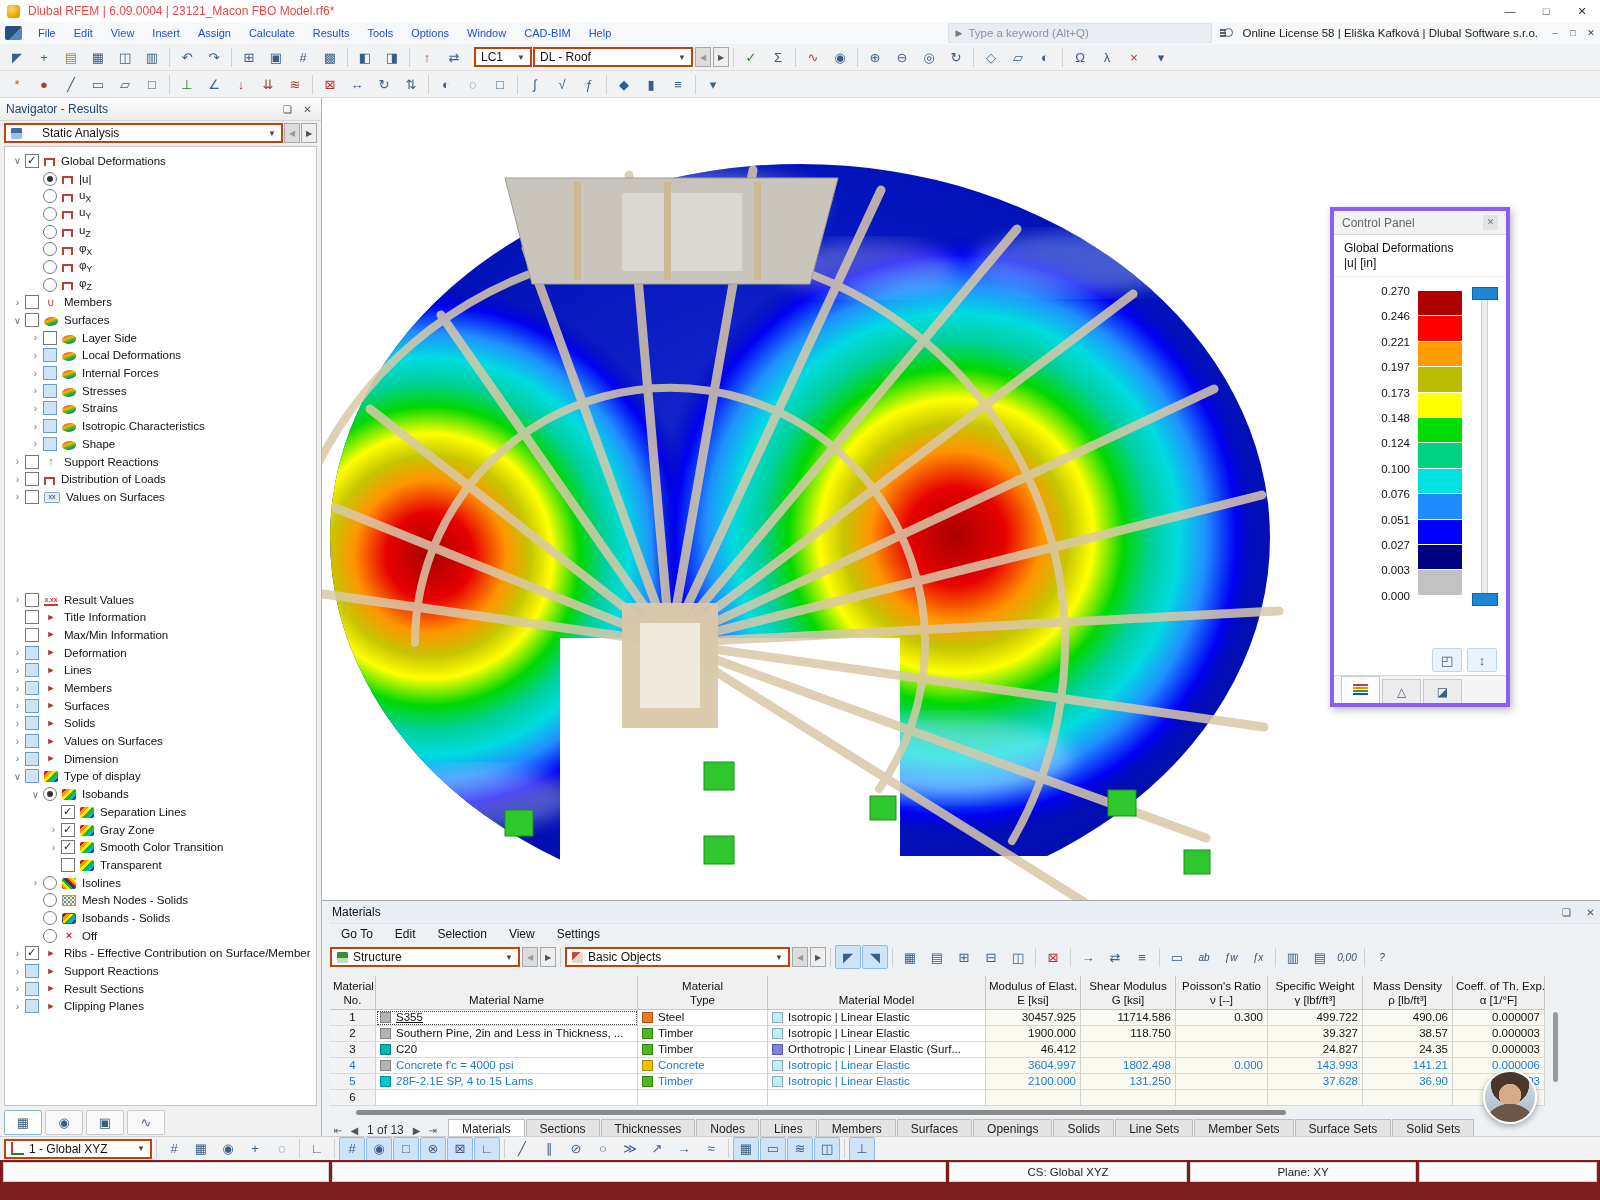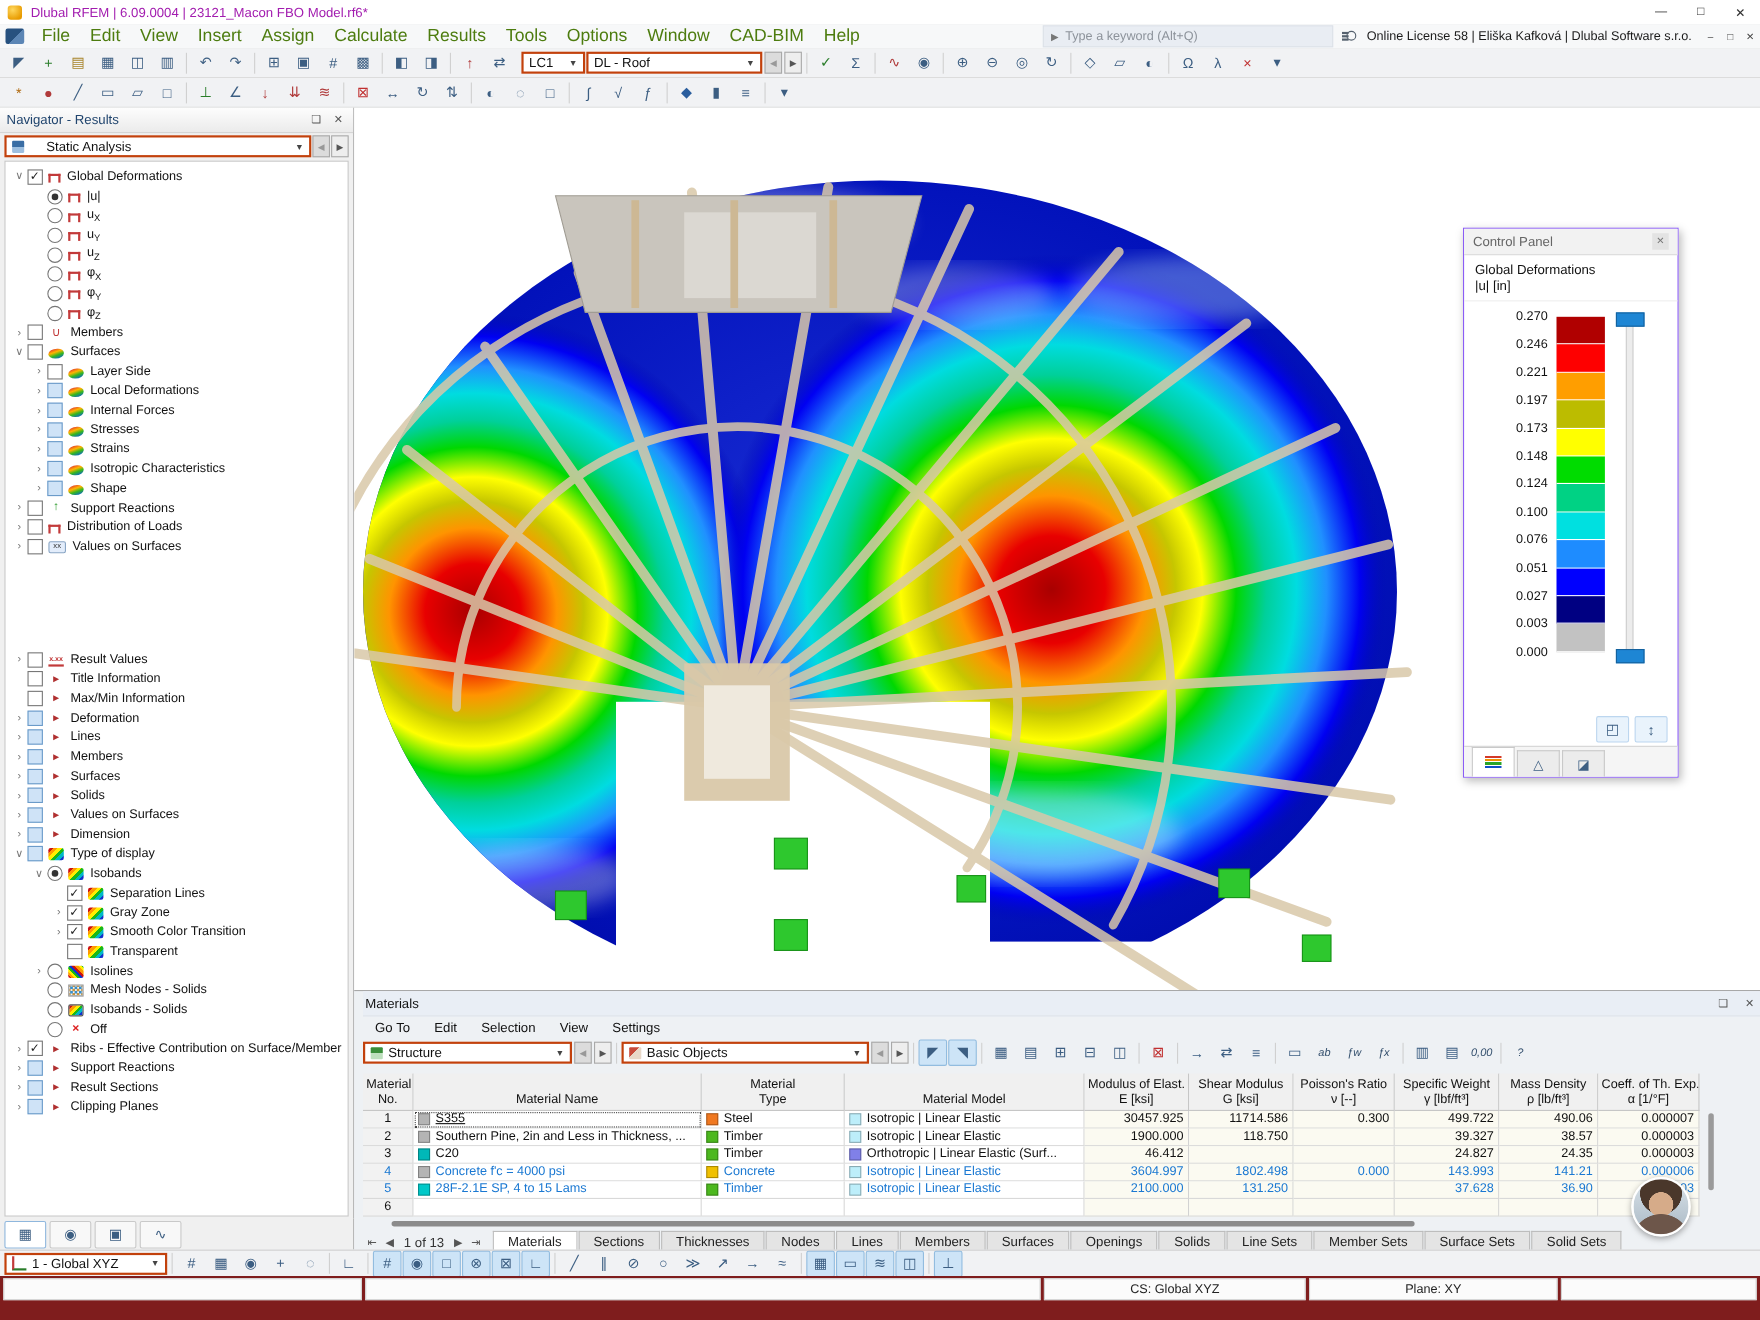--- a/index.html
+++ b/index.html
@@ -4,30 +4,30 @@
 <style>
   html,body{margin:0;padding:0;background:#444;}
   #app{position:relative;width:1600px;height:1200px;overflow:hidden;background:#f0f0f0;
        font-family:"Liberation Sans","DejaVu Sans",sans-serif;color:#111;
        -webkit-font-smoothing:antialiased;}
   
   .titlebar{position:absolute;left:0;top:0;width:100%;height:22px;background:#fff;
             border-bottom:1px solid #e6e6e6;display:flex;align-items:center;}
   .app-logo{width:13px;height:13px;margin:0 8px 0 7px;border-radius:3px;
             background:radial-gradient(circle at 35% 30%,#ffd85e,#e89b00 75%);flex:none;}
-  .titlebar .title{font-size:12px;color:#a21caf;}
+  .titlebar .title{font-size:12px;color:#ef4444;}
   .win-controls{margin-left:auto;display:flex;height:100%;}
   .win-btn{width:36px;height:100%;display:flex;align-items:center;justify-content:center;
            font-size:11px;color:#333;}
   
   .menubar{position:absolute;left:0;top:22px;width:100%;height:22px;background:#f7f8f9;
            border-bottom:1px solid #e2e2e2;display:flex;align-items:center;}
   .rfem-logo{width:17px;height:14px;margin:0 7px 0 5px;border-radius:2px;flex:none;
              background:linear-gradient(135deg,#27517f 55%,#5c86b5 55%);}
-  .menu-item{font-size:16px;padding:0 9px;height:100%;display:flex;align-items:center;color:#4d7c0f;}
+  .menu-item{font-size:11px;padding:0 9px;height:100%;display:flex;align-items:center;color:#1d4ed8;}
   .kw-search{margin-left:auto;display:flex;align-items:center;width:250px;height:18px;
              background:#e9edf3;border:1px solid #dde1e8;font-size:11.5px;color:#8d939b;
              padding:0 6px;gap:6px;}
   .kw-arrow{font-size:9px;color:#777;}
   .search-ic{position:relative;width:14px;height:14px;margin:0 8px;flex:none;}
   .search-ic::before{content:"";position:absolute;right:1px;top:2px;width:7px;height:7px;
                      border:1.5px solid #55616e;border-radius:50%;}
   .search-ic::after{content:"";position:absolute;left:0;top:3px;width:6px;height:1.5px;
                     background:#55616e;box-shadow:0 3px 0 #55616e,0 6px 0 #55616e;}
   .license{font-size:11.5px;color:#1a1a1a;margin-right:8px;white-space:nowrap;}
@@ -90,22 +90,22 @@
   
   .navtabs{position:absolute;left:0;top:1108px;width:322px;height:28px;background:#f0f0f0;
            border-right:1px solid #b2b2b2;display:flex;align-items:center;gap:3px;
            padding-left:4px;box-sizing:border-box;}
   .ntab{width:36px;height:23px;display:flex;align-items:center;justify-content:center;font-size:13px;
         color:#3c5e82;background:#f8f8f8;border:1px solid #c9c9c9;border-radius:2px;}
   .ntab.active{background:#fff;border-color:#8fb7dd;}
   
   .viewport{position:absolute;left:322px;top:98px;width:1278px;height:802px;background:#fff;overflow:hidden;}
   
-  .control-panel{position:absolute;left:1330px;top:207px;width:196px;height:500px;background:#fff;
-                 border:1px solid #8b5cf6;box-shadow:2px 3px 8px rgba(0,0,0,.28);
+  .control-panel{position:absolute;left:1330px;top:207px;width:180px;height:500px;background:#fff;
+                 border:4px solid #8b5cf6;box-shadow:2px 3px 8px rgba(0,0,0,.28);
                  display:flex;flex-direction:column;box-sizing:border-box;}
   .cp-head{height:23px;flex:none;background:#f2f2f2;border-bottom:1px solid #dcdcdc;display:flex;
            align-items:center;font-size:12px;color:#666;padding:0 8px;}
   .cp-close{margin-left:auto;width:15px;height:15px;background:#e3e3e3;color:#777;font-size:9px;
             text-align:center;line-height:15px;}
   .cp-sub{padding:6px 10px 5px;font-size:12px;color:#111;line-height:15px;border-bottom:1px solid #eee;flex:none;}
   .cp-body{flex:1;position:relative;}
   #scaleBlocks{position:absolute;left:84px;top:14px;width:44px;}
   .scale-block{height:24.4px;border-bottom:1px solid #fff;}
   #scaleLabels{position:absolute;left:14px;top:14px;width:62px;}

